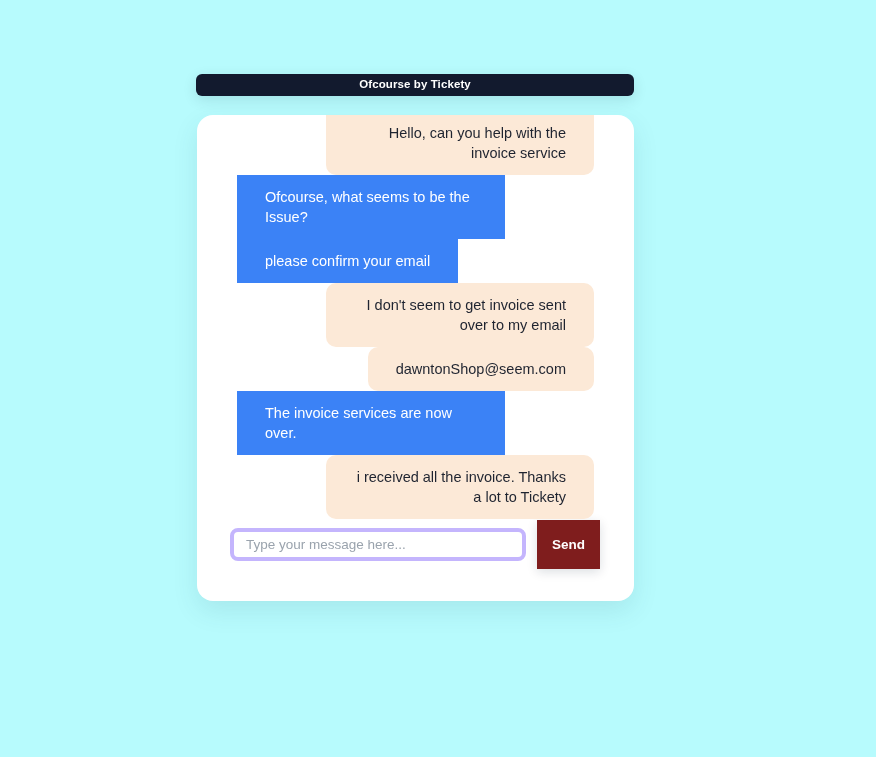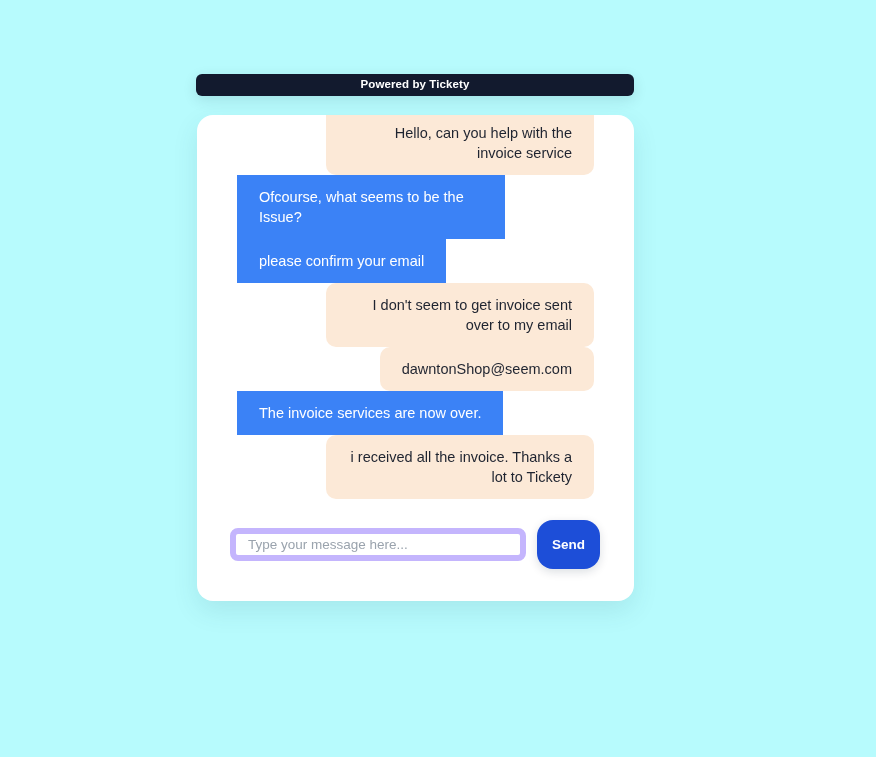--- a/index.html
+++ b/index.html
@@ -68,21 +68,21 @@
     display: flex;
     padding: 0 40px 0 40px;
   }
   .msg-row.left  { justify-content: flex-start; }
   .msg-row.right { justify-content: flex-end; }
 
   .bubble {
     max-width: 268px;
     font-size: 14.5px;
     line-height: 20px;
-    padding: 12px 22px;
+    padding: 12px 28px;
     box-sizing: border-box;
     word-wrap: break-word;
   }
   .bubble.agent {
     background: #3b82f6;
     color: #ffffff;
     border-radius: 0;
     text-align: left;
   }
   .bubble.user {
@@ -103,54 +103,54 @@
     flex: 0 0 auto;
     display: flex;
     align-items: center;
     gap: 11px;
     padding: 0 34px 32px 33px;
   }
   .message-input {
     flex: 1 1 auto;
     height: 33px;
     box-sizing: border-box;
-    border: 6px solid #c4b5fd;
+    border: 4px solid #c4b5fd;
     border-radius: 8px;
     background: #ffffff;
     padding: 0 12px;
     font-family: "Liberation Sans", sans-serif;
     font-size: 13.5px;
     color: #1f2430;
     outline: none;
   }
   .message-input::placeholder {
     color: #9aa3ad;
   }
   .send-button {
     flex: 0 0 auto;
     width: 63px;
     height: 49px;
-    background: #1d4ed8;
+    background: #7f1d1d;
     color: #ffffff;
     border: none;
-    border-radius: 16px;
+    border-radius: 0;
     font-family: "Liberation Sans", sans-serif;
     font-size: 13.5px;
     font-weight: bold;
     cursor: pointer;
     box-shadow: 0 3px 10px rgba(10, 30, 50, 0.14);
   }
 </style>
 </head>
 <body>
 
 <div class="stage">
 
   <div class="brand-bar">
-    <span class="brand-bar-text">Powered by Tickety</span>
+    <span class="brand-bar-text">Ofcourse by Tickety</span>
   </div>
 
   <div class="chat-card">
 
     <div class="messages">
 
     <div class="msg-row right">
           <div class="bubble user clipped-top">Hello, can you help with the invoice service</div>
         </div>
         <div class="msg-row left">

